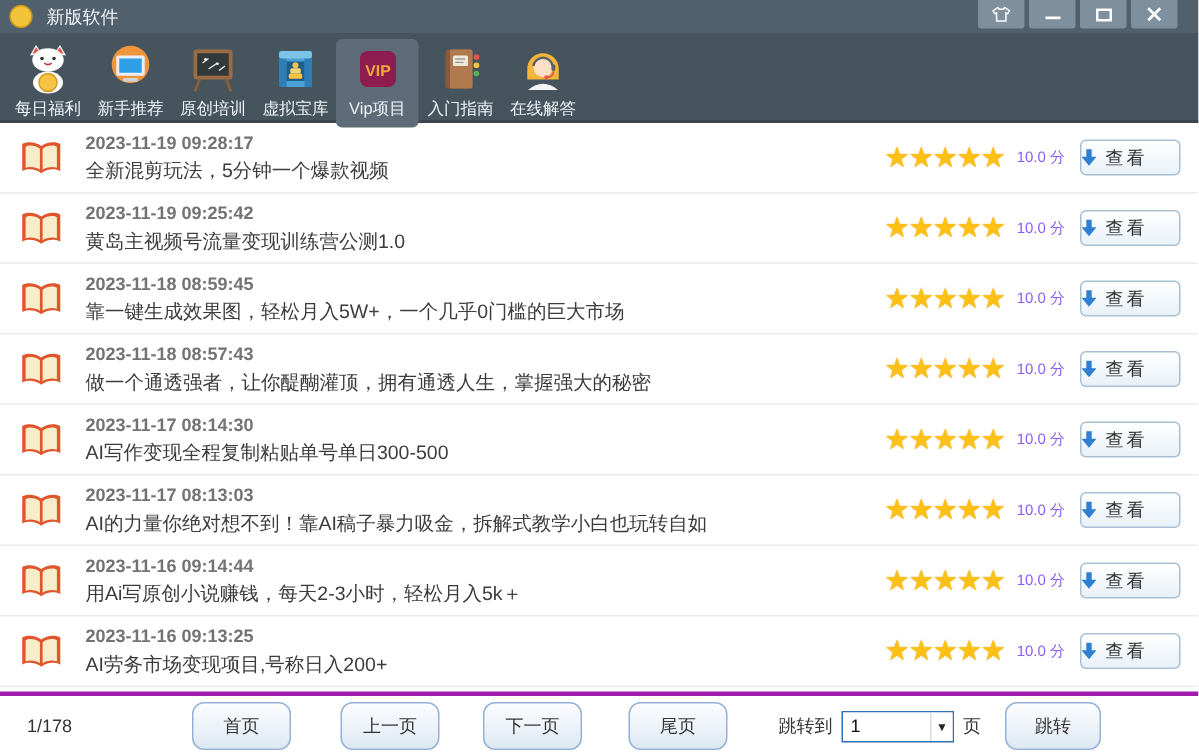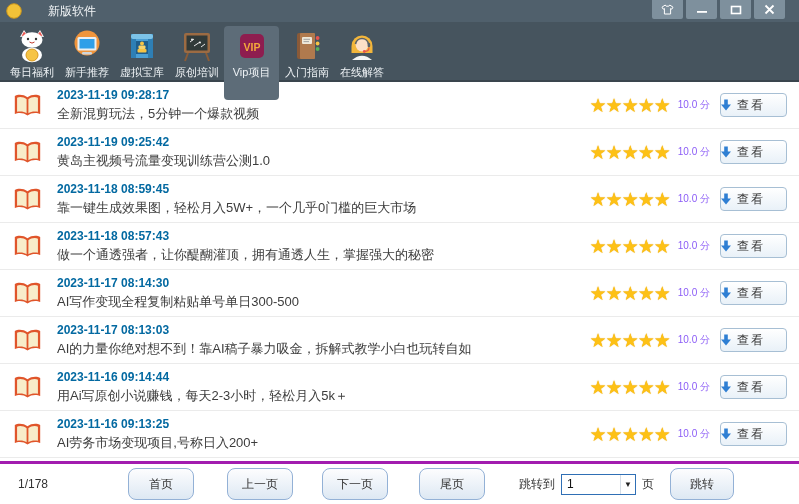--- a/index.html
+++ b/index.html
@@ -9,21 +9,20 @@
     background: #ffffff;
     position: relative;
   }
   
   .titlebar {
     height: 22px;
     background: #50606c;
     display: flex;
     align-items: center;
     padding-left: 6px;
-    gap: 17px;
   }
   .app-icon { width: 16px; height: 16px; flex: 0 0 auto; }
   .app-title { color: #f2f5f7; font-size: 12px; margin-left: 9px; }
   .win-controls {
     margin-left: auto;
     margin-right: 14px;
     align-self: flex-start;
     display: flex;
     gap: 3px;
   }
@@ -40,41 +39,41 @@
     height: 60px;
     background: #46545e;
     border-bottom: 2px solid #3a454d;
     display: flex;
     align-items: flex-start;
     padding: 4px 0 0 4px;
   }
   .tool-item {
     width: 55px;
     display: flex; flex-direction: column; align-items: center;
-    padding: 3px 0 19px 0;
+    padding: 3px 0 4px 0;
     border-radius: 4px;
     cursor: pointer;
   }
   .tool-item.selected { background: #5d6c78; }
   .tool-icon { width: 34px; height: 34px; }
   .tool-label {
     color: #eef2f5; font-size: 12px; margin-top: 1px; white-space: nowrap;
     transform: scale(0.92);
   }
   
   .list { background: #fff; }
   .row {
     height: 47px;
     display: flex; align-items: center;
     padding: 0 12px 0 13px;
     border-bottom: 1px solid #ebebeb;
   }
   .book-icon { width: 29px; height: 27px; flex: 0 0 auto; }
   .item-text { margin-left: 15px; display: flex; flex-direction: column; gap: 3px; }
-  .item-date { font-size: 12px; font-weight: bold; color: #0369a1; }
+  .item-date { font-size: 12px; font-weight: bold; color: #737373; }
   .item-title { font-size: 13px; color: #3c3c3c; }
   .row-right { margin-left: auto; display: flex; align-items: center; }
   .stars { color: #fdc116; font-size: 19px; line-height: 1; letter-spacing: -1px; text-shadow: 0 0 1px #e39b00; }
   .score { font-size: 10px; color: #8b5cf6; margin: 0 10px 0 8px; white-space: nowrap; }
   .view-btn {
     width: 67px; height: 24px;
     border: 1px solid #a7bfd4; border-radius: 4px;
     background: linear-gradient(#ffffff, #e9f1f8);
     display: flex; align-items: center; gap: 6px;
     font-size: 12px; color: #333;
@@ -183,42 +182,42 @@
       <circle cx="17" cy="14" r="12.5" fill="#f0953c"></circle>
       <rect x="7.5" y="8" width="19" height="13.5" rx="1.5" fill="#e9eff3"></rect>
       <rect x="9.5" y="10" width="15" height="9.5" fill="#2f9fe8"></rect>
       <rect x="12" y="23" width="10" height="2.5" rx="1.2" fill="#cfd6db"></rect>
     </svg>
     <span class="tool-label">新手推荐</span>
   </div>
 
   <div class="tool-item">
     <svg class="tool-icon" viewBox="0 0 34 34">
+      <path d="M8 24 L5 32 M26 24 L29 32" stroke="#8a5c38" stroke-width="2"></path>
+      <rect x="4" y="4" width="26" height="20" rx="2" fill="#9c6b43"></rect>
+      <rect x="6.5" y="6.5" width="21" height="15" fill="#313a39"></rect>
+      <path d="M10 13 l4 -3 M14 17 l6 -4 M21 18 l4 -3" stroke="#e8e8e8" stroke-width="1" fill="none"></path>
+      <circle cx="12" cy="10.5" r="0.9" fill="#fff"></circle>
+        <circle cx="20" cy="13.5" r="0.9" fill="#fff"></circle>
+    </svg>
+    <span class="tool-label">原创培训</span>
+  </div>
+
+  <div class="tool-item">
+    <svg class="tool-icon" viewBox="0 0 34 34">
       <rect x="6" y="5" width="22" height="24" rx="2" fill="#4ba0d6"></rect>
       <rect x="6" y="5" width="5" height="24" fill="#2e7fb5"></rect>
       <rect x="23" y="5" width="5" height="24" fill="#2e7fb5"></rect>
       <rect x="6" y="5" width="22" height="5" rx="2" fill="#7cc3e8"></rect>
       <rect x="11" y="12" width="12" height="13" fill="#1f5e8c"></rect>
       <rect x="12.5" y="20" width="9" height="3.5" rx="1" fill="#f6c445"></rect>
       <rect x="13.5" y="16.5" width="7" height="3.5" rx="1" fill="#f9d46b"></rect>
       <circle cx="17" cy="14.5" r="2" fill="#f6c445"></circle>
     </svg>
     <span class="tool-label">虚拟宝库</span>
-  </div>
-
-  <div class="tool-item">
-    <svg class="tool-icon" viewBox="0 0 34 34">
-      <path d="M8 24 L5 32 M26 24 L29 32" stroke="#8a5c38" stroke-width="2"></path>
-      <rect x="4" y="4" width="26" height="20" rx="2" fill="#9c6b43"></rect>
-      <rect x="6.5" y="6.5" width="21" height="15" fill="#313a39"></rect>
-      <path d="M10 13 l4 -3 M14 17 l6 -4 M21 18 l4 -3" stroke="#e8e8e8" stroke-width="1" fill="none"></path>
-      <circle cx="12" cy="10.5" r="0.9" fill="#fff"></circle>
-        <circle cx="20" cy="13.5" r="0.9" fill="#fff"></circle>
-    </svg>
-    <span class="tool-label">原创培训</span>
   </div>
 
   <div class="tool-item selected">
     <svg class="tool-icon" viewBox="0 0 34 34">
       <rect x="5" y="5" width="24" height="24" rx="5" fill="#8e1d4f"></rect>
       <text x="17" y="21.5" text-anchor="middle" font-family="Liberation Sans, sans-serif" font-size="10.5" font-weight="bold" fill="#f2a93c">VIP</text>
     </svg>
     <span class="tool-label">Vip项目</span>
   </div>
 

